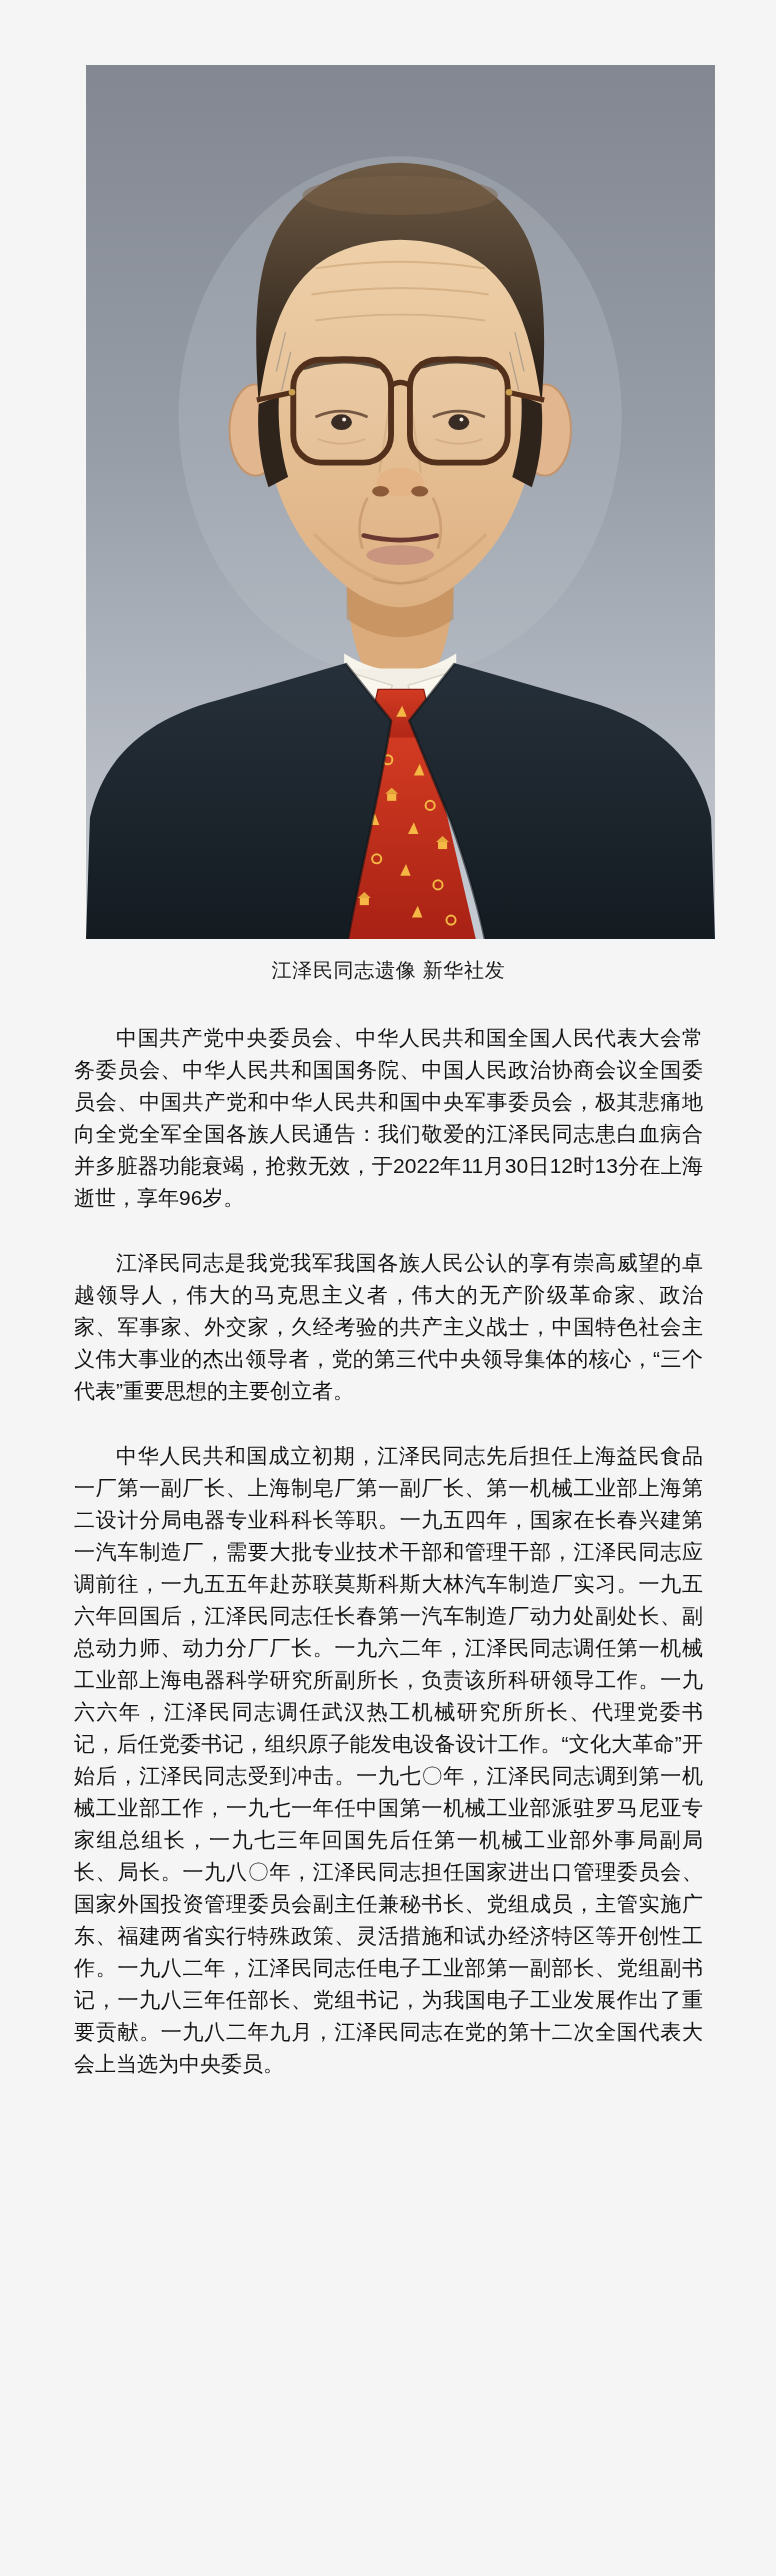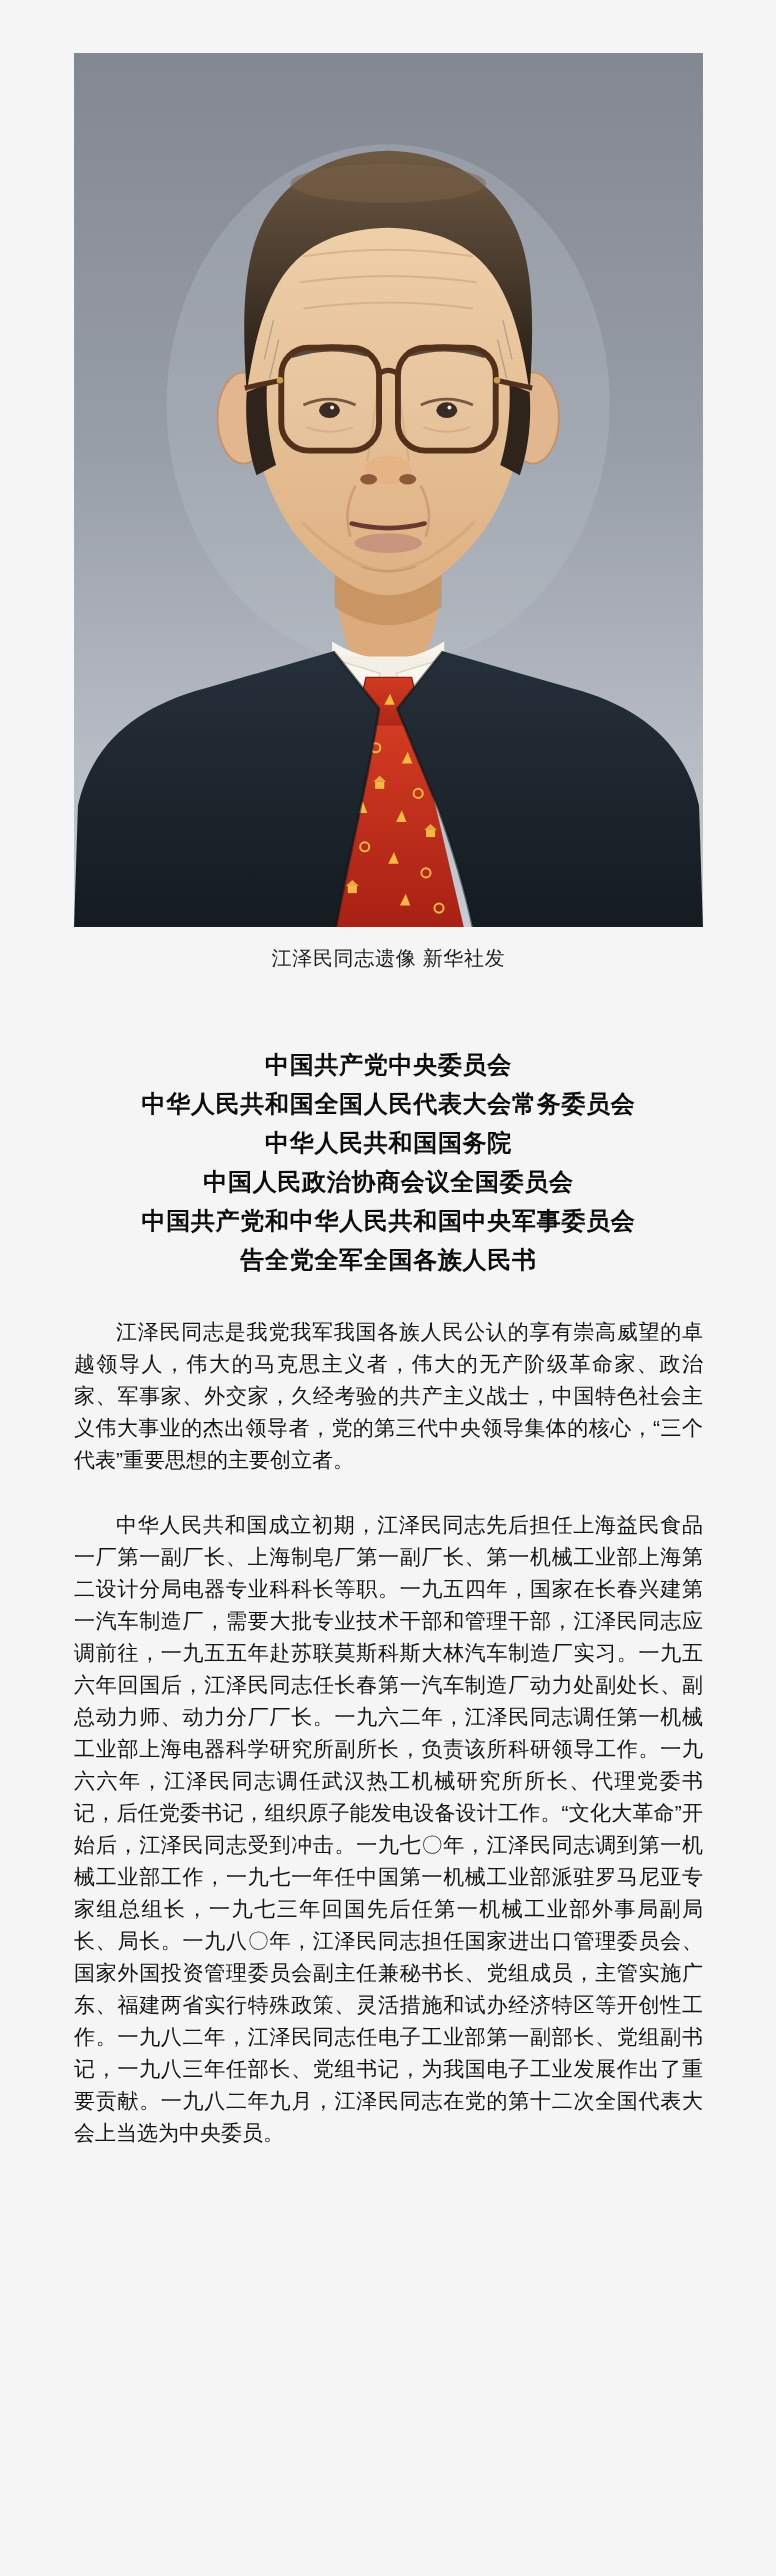--- a/index.html
+++ b/index.html
@@ -7,21 +7,21 @@
     width: 777px;
     font-family: "Liberation Sans", "DejaVu Sans", sans-serif;
     color: #161616;
   }
   .page {
     box-sizing: border-box;
     width: 777px;
     min-height: 2576px;
     padding: 53px 74px 39px 74px;
   }
-  figure.portrait { margin: 0; padding: 0; }
+  figure.portrait { margin: 12px; padding: 0; }
   .photo {
     width: 629px;
     height: 874px;
     overflow: hidden;
   }
   .photo svg { display: block; }
   figcaption.caption {
     margin-top: 17px;
     text-align: center;
     font-size: 20px;
@@ -192,28 +192,21 @@
         </g>
         <g fill="#c9a14e">
           <circle cx="316" cy="502" r="5"></circle>
           <circle cx="649" cy="502" r="5"></circle>
         </g>
       </svg>
     </div>
     <figcaption class="caption">江泽民同志遗像 新华社发</figcaption>
   </figure>
 
-  <header class="headings">
-    <div>中国共产党中央委员会</div>
-    <div>中华人民共和国全国人民代表大会常务委员会</div>
-    <div>中华人民共和国国务院</div>
-    <div>中国人民政治协商会议全国委员会</div>
-    <div>中国共产党和中华人民共和国中央军事委员会</div>
-    <div>告全党全军全国各族人民书</div>
-  </header>
 
   <main class="body-text">
+    <p>中国共产党中央委员会、中华人民共和国全国人民代表大会常务委员会、中华人民共和国国务院、中国人民政治协商会议全国委员会、中国共产党和中华人民共和国中央军事委员会，极其悲痛地向全党全军全国各族人民通告：我们敬爱的江泽民同志患白血病合并多脏器功能衰竭，抢救无效，于2022年11月30日12时13分在上海逝世，享年96岁。</p>
     <p>江泽民同志是我党我军我国各族人民公认的享有崇高威望的卓越领导人，伟大的马克思主义者，伟大的无产阶级革命家、政治家、军事家、外交家，久经考验的共产主义战士，中国特色社会主义伟大事业的杰出领导者，党的第三代中央领导集体的核心，“三个代表”重要思想的主要创立者。</p>
     <p>中华人民共和国成立初期，江泽民同志先后担任上海益民食品一厂第一副厂长、上海制皂厂第一副厂长、第一机械工业部上海第二设计分局电器专业科科长等职。一九五四年，国家在长春兴建第一汽车制造厂，需要大批专业技术干部和管理干部，江泽民同志应调前往，一九五五年赴苏联莫斯科斯大林汽车制造厂实习。一九五六年回国后，江泽民同志任长春第一汽车制造厂动力处副处长、副总动力师、动力分厂厂长。一九六二年，江泽民同志调任第一机械工业部上海电器科学研究所副所长，负责该所科研领导工作。一九六六年，江泽民同志调任武汉热工机械研究所所长、代理党委书记，后任党委书记，组织原子能发电设备设计工作。“文化大革命”开始后，江泽民同志受到冲击。一九七〇年，江泽民同志调到第一机械工业部工作，一九七一年任中国第一机械工业部派驻罗马尼亚专家组总组长，一九七三年回国先后任第一机械工业部外事局副局长、局长。一九八〇年，江泽民同志担任国家进出口管理委员会、国家外国投资管理委员会副主任兼秘书长、党组成员，主管实施广东、福建两省实行特殊政策、灵活措施和试办经济特区等开创性工作。一九八二年，江泽民同志任电子工业部第一副部长、党组副书记，一九八三年任部长、党组书记，为我国电子工业发展作出了重要贡献。一九八二年九月，江泽民同志在党的第十二次全国代表大会上当选为中央委员。</p>
   </main>
 
 </div>
 
 
 </body></html>

